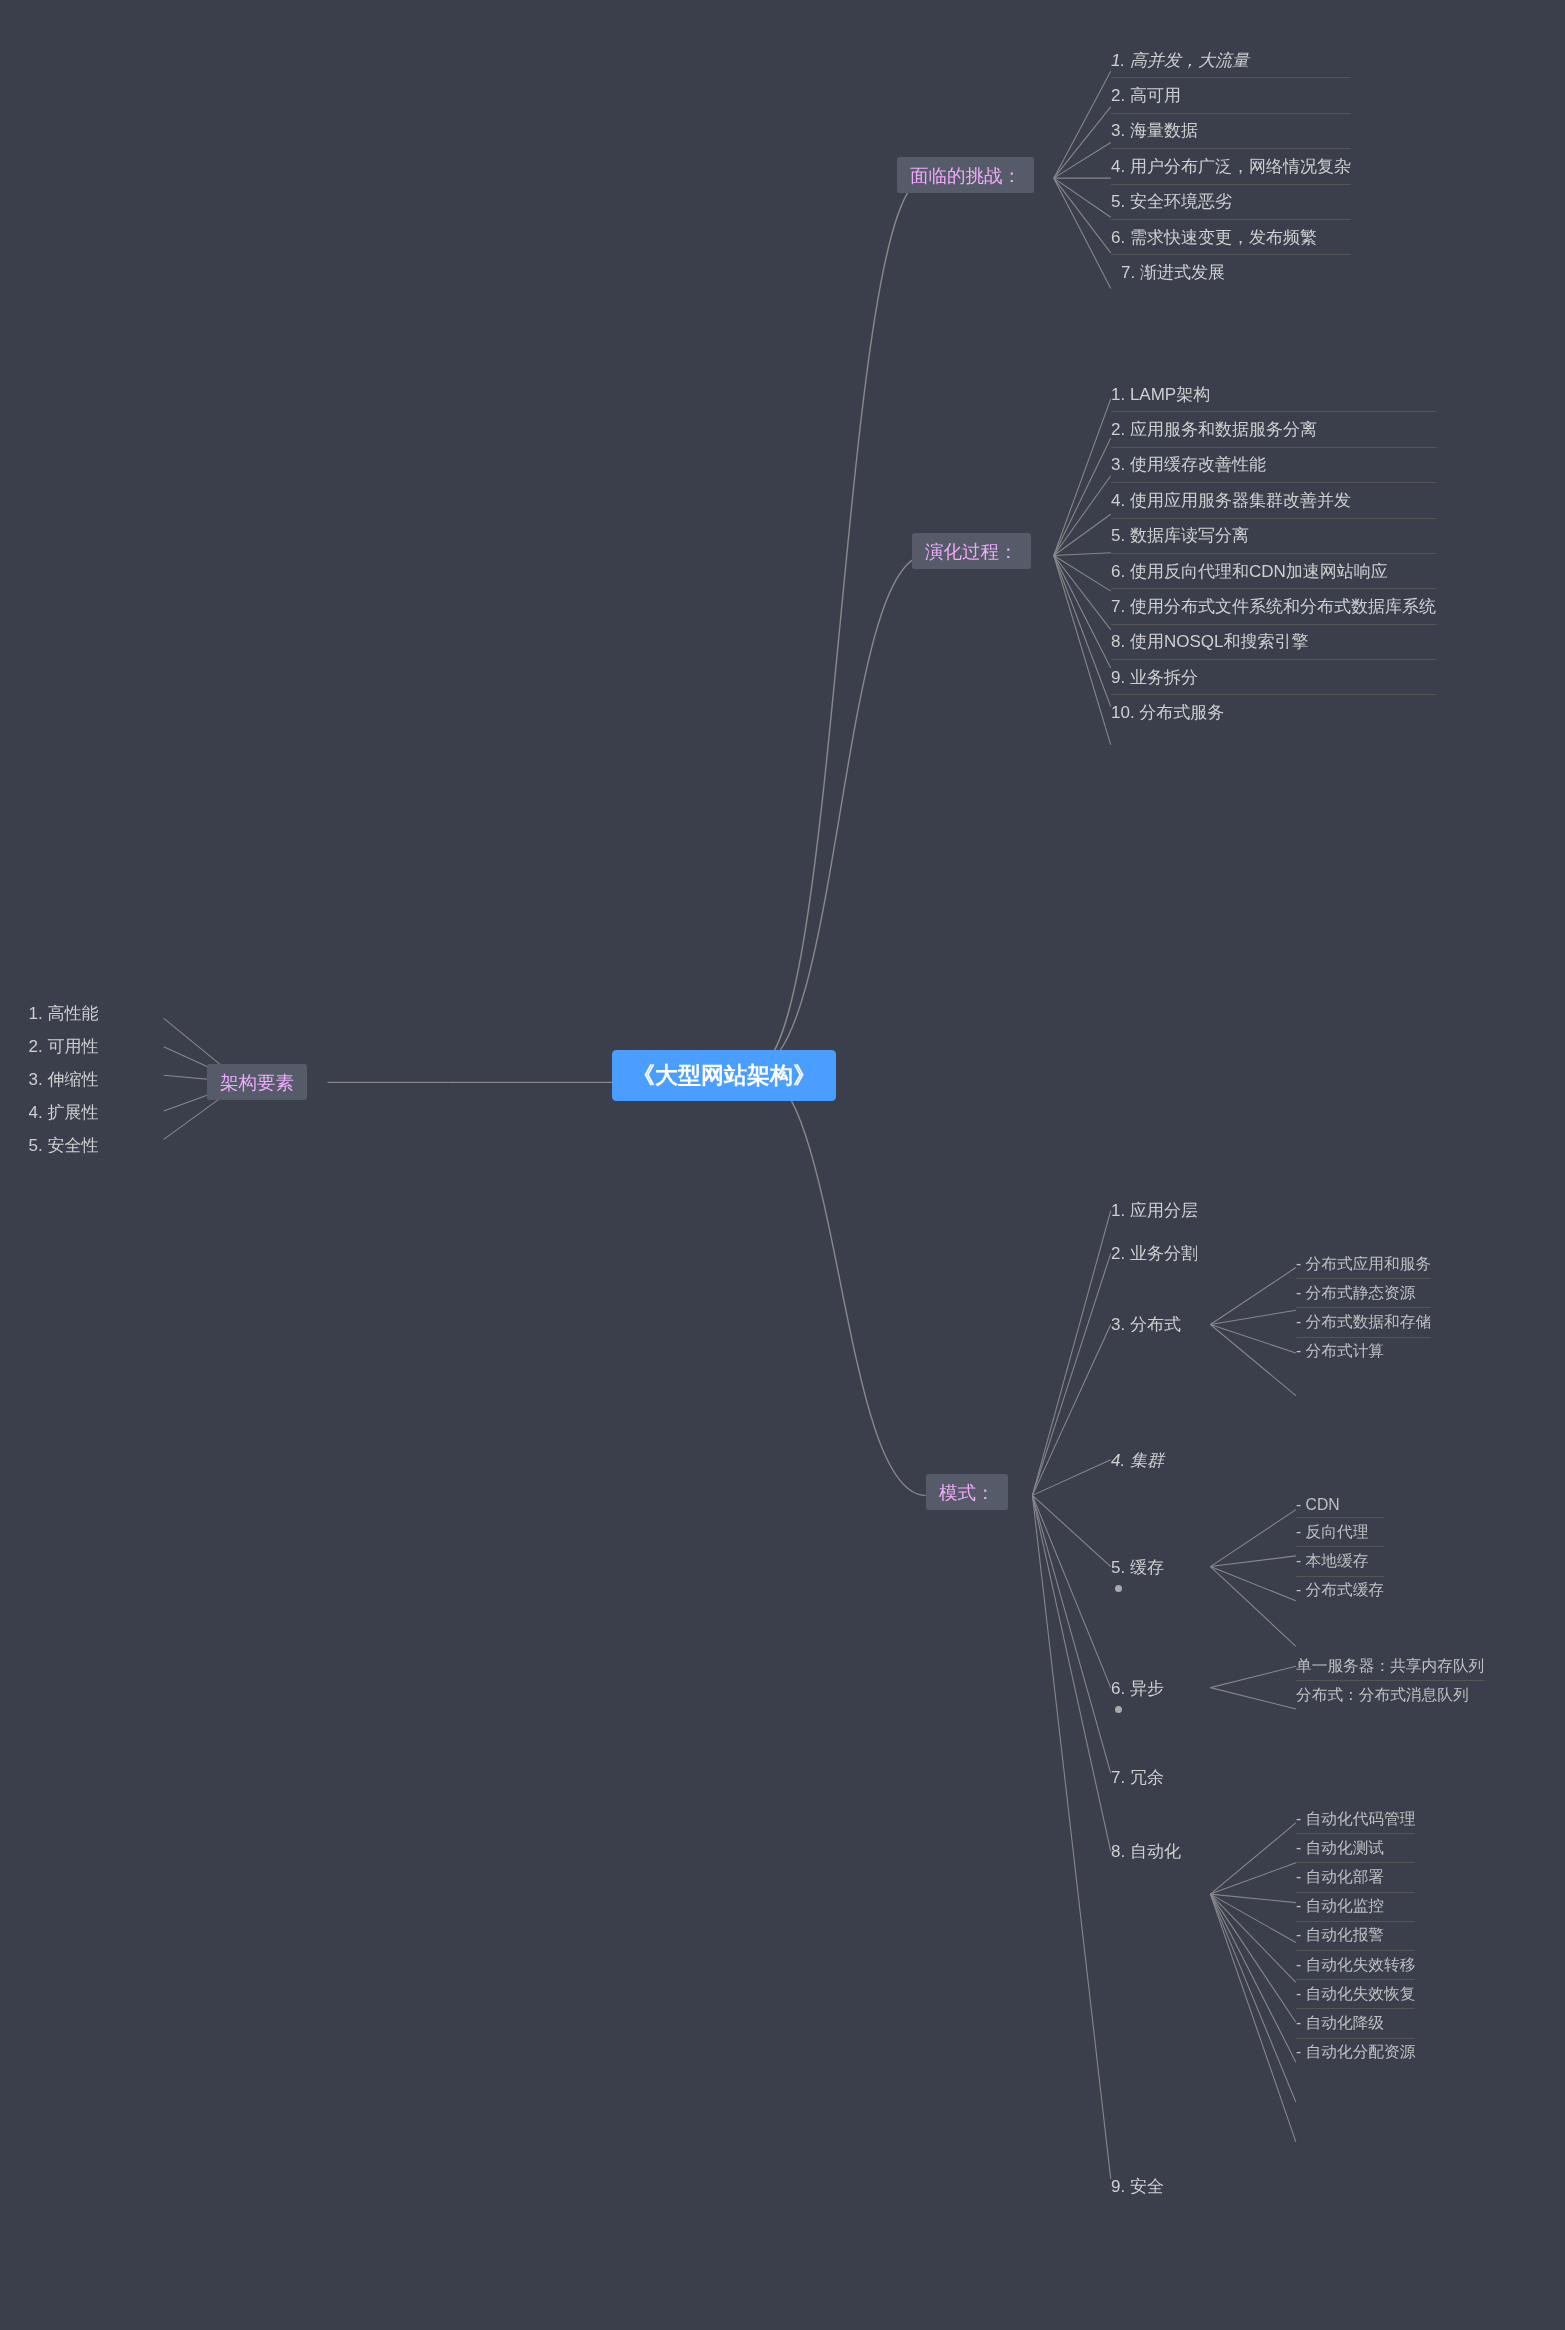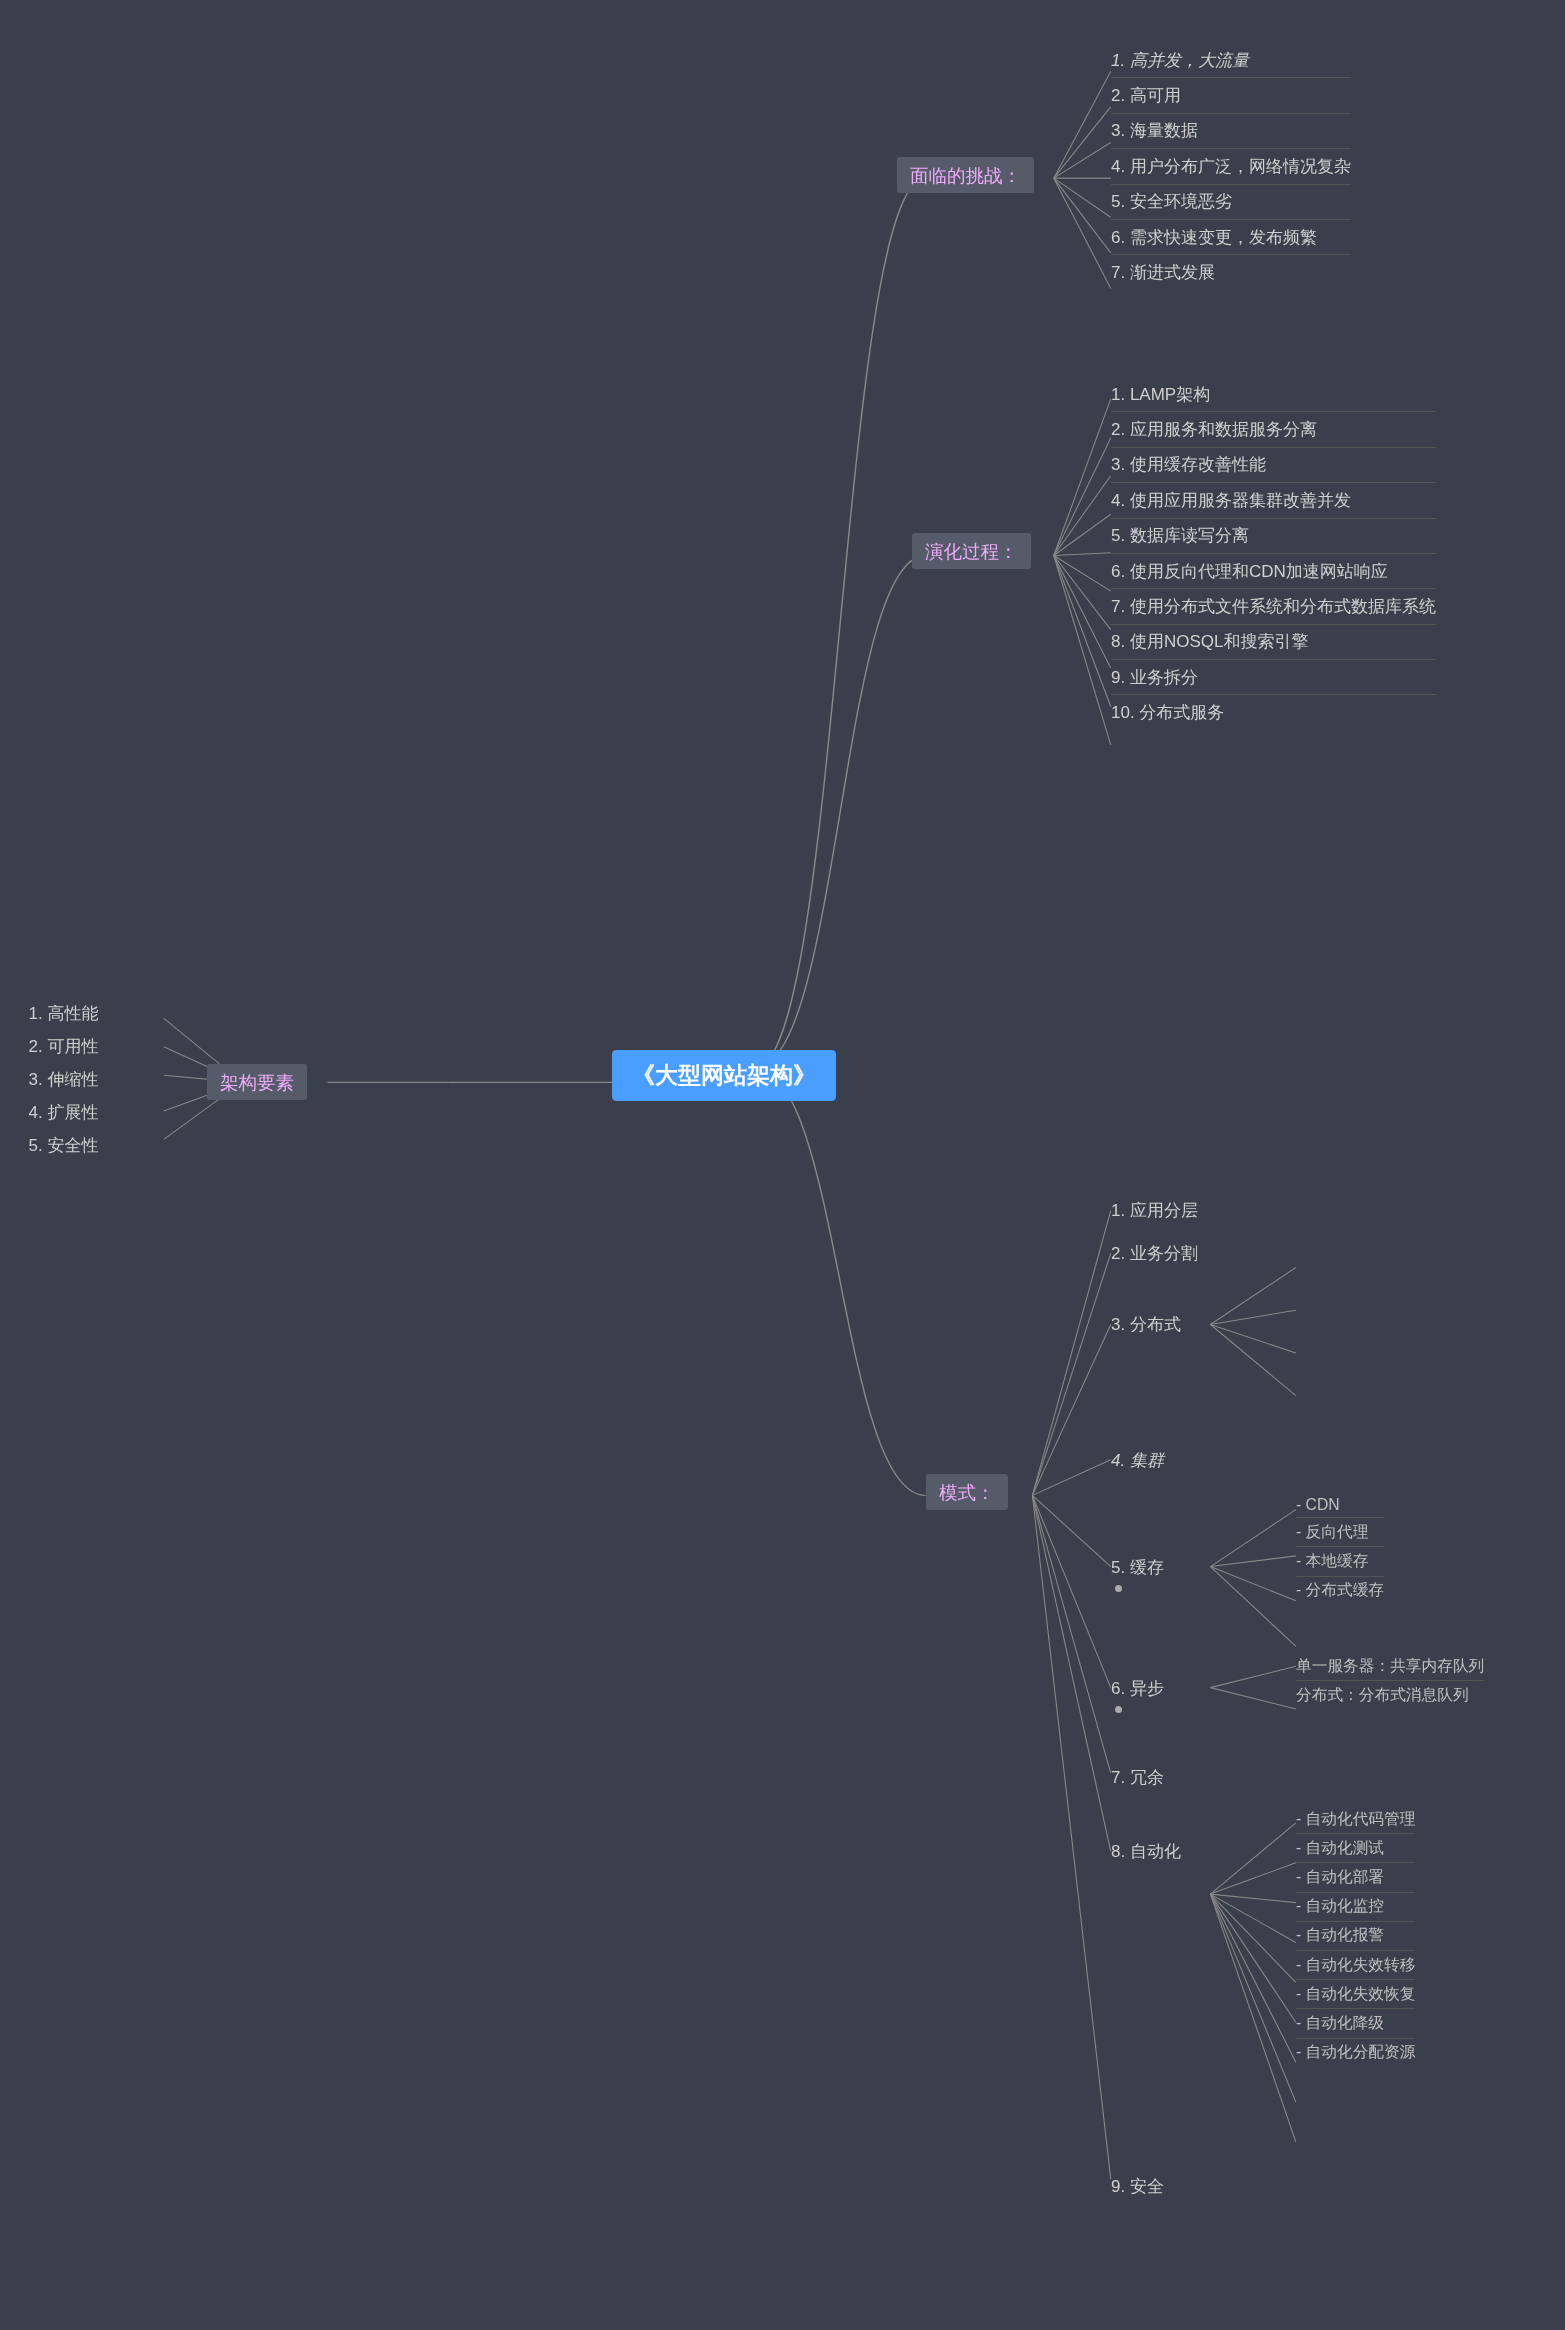--- a/index.html
+++ b/index.html
@@ -134,21 +134,21 @@
     <div class="node-box node-l1">面临的挑战：</div>
   </div>
 
   <div style="position:absolute; left:1111px; top:43px;">
     <div class="node-text" style="padding:5.7px 0; border-bottom:0.7px solid #555;font-style:italic;">1. 高并发，大流量</div>
     <div class="node-text" style="padding:5.7px 0; border-bottom:0.7px solid #555;">2. 高可用</div>
     <div class="node-text" style="padding:5.7px 0; border-bottom:0.7px solid #555;">3. 海量数据</div>
     <div class="node-text" style="padding:5.7px 0; border-bottom:0.7px solid #555;">4. 用户分布广泛，网络情况复杂</div>
     <div class="node-text" style="padding:5.7px 0; border-bottom:0.7px solid #555;">5. 安全环境恶劣</div>
     <div class="node-text" style="padding:5.7px 0; border-bottom:0.7px solid #555;">6. 需求快速变更，发布频繁</div>
-    <div class="node-text" style="padding:5.7px 0;">7. 渐进式发展</div>
+    <div class="node-text" style="padding:5.7px 0;margin-left:10px;">7. 渐进式发展</div>
   </div>
 
   <div class="node" style="left:912px; top:533px;">
     <div class="node-box node-l1">演化过程：</div>
   </div>
 
   <div style="position:absolute; left:1111px; top:377px;">
     <div class="node-text" style="padding:5.7px 0; border-bottom:0.7px solid #555;">1. LAMP架构</div>
     <div class="node-text" style="padding:5.7px 0; border-bottom:0.7px solid #555;">2. 应用服务和数据服务分离</div>
     <div class="node-text" style="padding:5.7px 0; border-bottom:0.7px solid #555;">3. 使用缓存改善性能</div>
@@ -206,20 +206,26 @@
   </div>
 
   <div style="position:absolute; left:1111px; top:1239px;">
     <div class="node-text">2. 业务分割</div>
   </div>
 
   <div style="position:absolute; left:1111px; top:1310px;">
     <div class="node-text">3. 分布式</div>
   </div>
 
+  <div style="position:absolute; left:1296px; top:1250px;">
+    <div class="node-text-small" style="padding:3.6px 0; border-bottom:0.7px solid #555;">- 分布式应用和服务</div>
+    <div class="node-text-small" style="padding:3.6px 0; border-bottom:0.7px solid #555;">- 分布式静态资源</div>
+    <div class="node-text-small" style="padding:3.6px 0; border-bottom:0.7px solid #555;">- 分布式数据和存储</div>
+    <div class="node-text-small" style="padding:3.6px 0;">- 分布式计算</div>
+  </div>
 
   <div style="position:absolute; left:1111px; top:1446px;font-style:italic;">
     <div class="node-text">4. 集群</div>
   </div>
 
   <div style="position:absolute; left:1111px; top:1553px;">
     <div class="node-text">5. 缓存</div>
     
     <div style="width:7.1px;height:7.1px;background:#aaa;border-radius:50%;display:inline-block;margin-left:4.3px;vertical-align:middle;"></div>
   </div>

